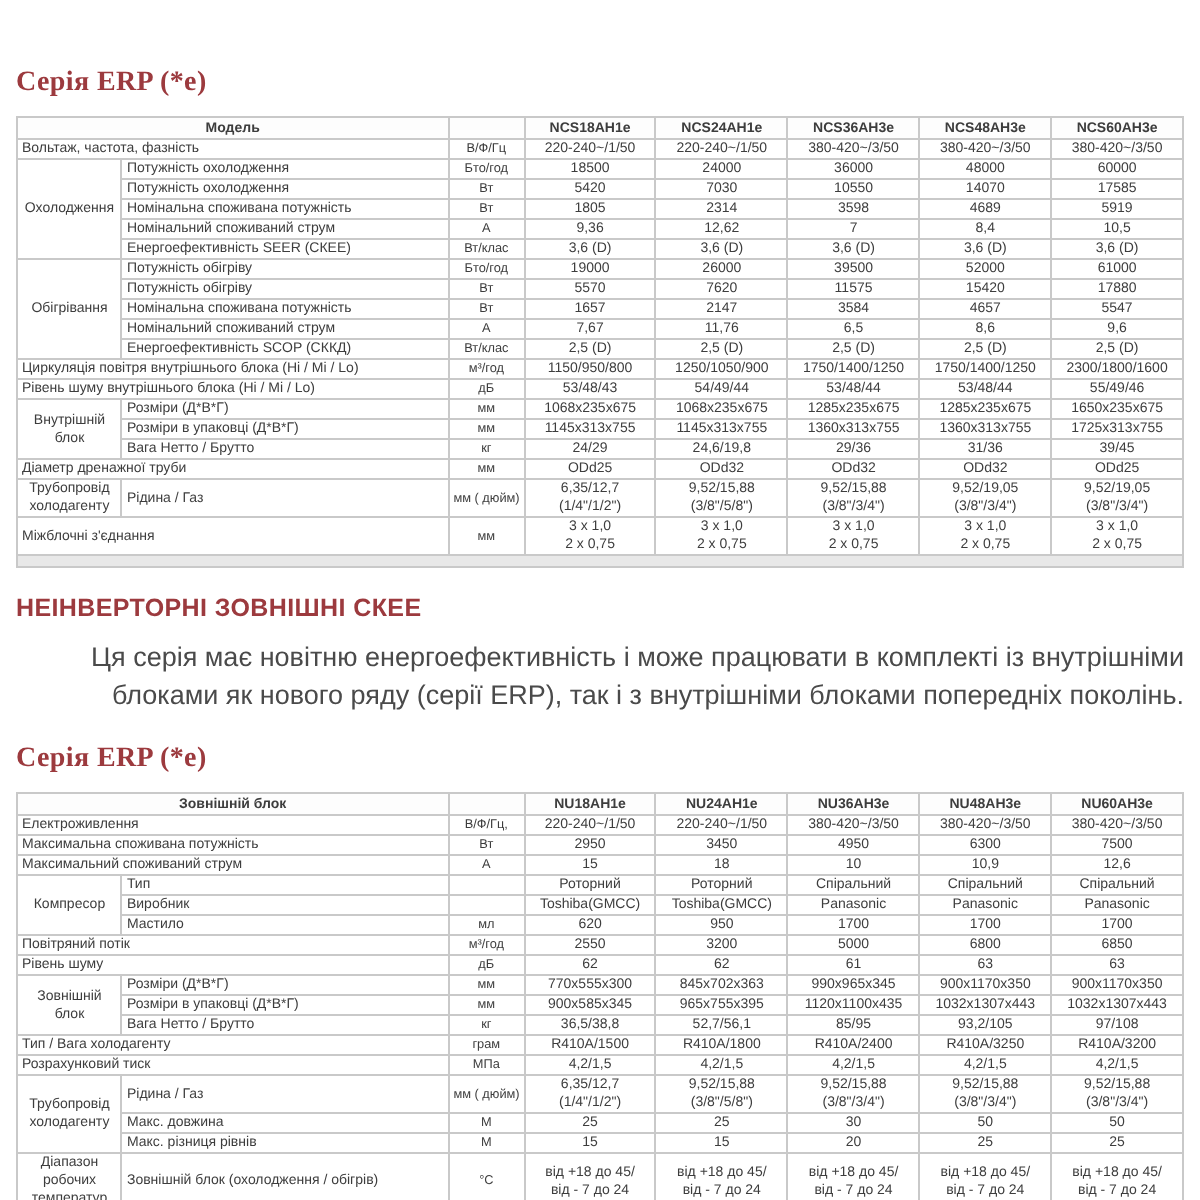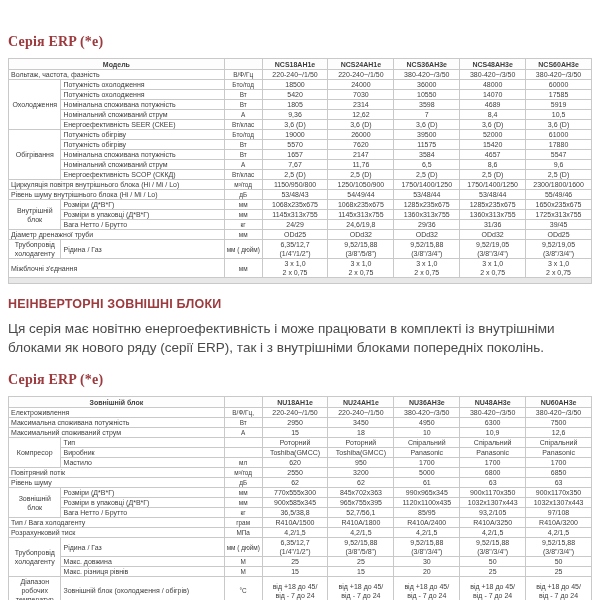--- a/index.html
+++ b/index.html
@@ -15,20 +15,21 @@
     color:#9c3a3e;font-size:14px;font-weight:bold;
     margin:0 0 8px 0;letter-spacing:.2px;font-family:Liberation Serif, serif;
   }
   h3.caps{
     color:#9c3a3e;font-size:12.5px;font-weight:bold;
     margin:13px 0 0 0;letter-spacing:.2px;
   }
   p.lead{
     color:#4a4a4a;font-size:13.5px;line-height:1.42;
     margin:8px 0 15px 0;
+    text-align:right;
   }
   table.spec{
     width:100%;border-collapse:collapse;table-layout:fixed;
     font-size:7px;color:#3d3d3d;margin:0 0 4px 0;
   }
   table.spec td,table.spec th{
     border:1px solid #c9c9c9;
     padding:0 2px;line-height:9px;vertical-align:middle;
     overflow:hidden;
   }
@@ -255,21 +256,21 @@
 2 x 0,75</td>
         <td class="v">3 x 1,0
 2 x 0,75</td>
       </tr>
       <tr class="strip">
         <td colspan="8"></td>
       </tr>
     </tbody>
 </table>
 
-<h3 class="caps">НЕІНВЕРТОРНІ ЗОВНІШНІ БЛОКИ</h3>
+<h3 class="caps">НЕІНВЕРТОРНІ ЗОВНІШНІ СКЕЕ</h3>
 <p class="lead">Ця серія має новітню енергоефективність і може працювати в комплекті із внутрішніми блоками як нового ряду (серії ERP), так і з внутрішніми блоками попередніх поколінь.</p>
 
 <h2 class="series">Серія ERP (*е)</h2>
 
 <table class="spec">
   <colgroup>
     <col class="c-g">
       <col class="c-l">
       <col class="c-u">
     <col class="c-m">

